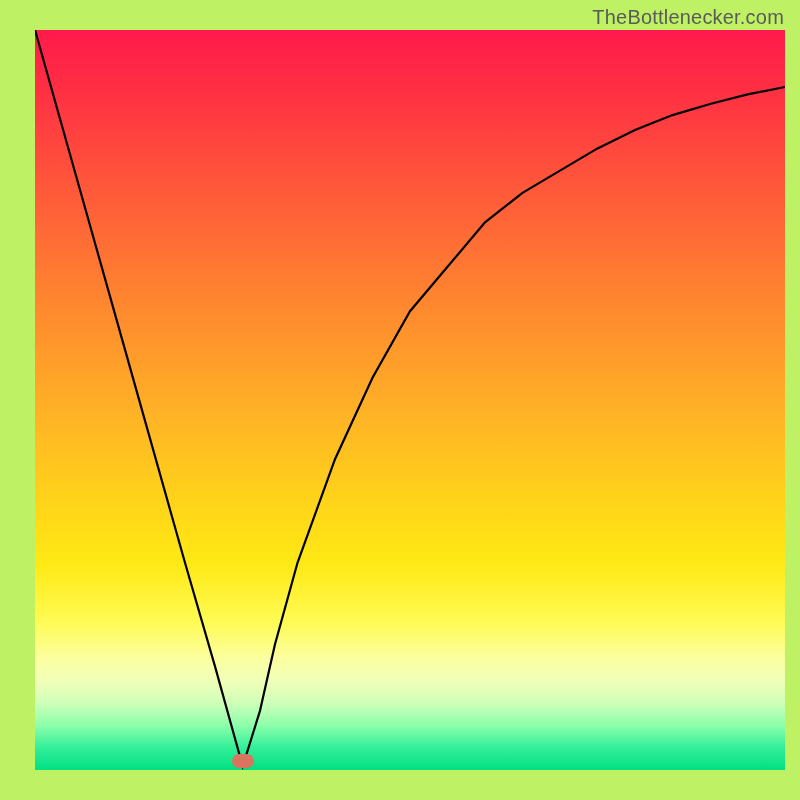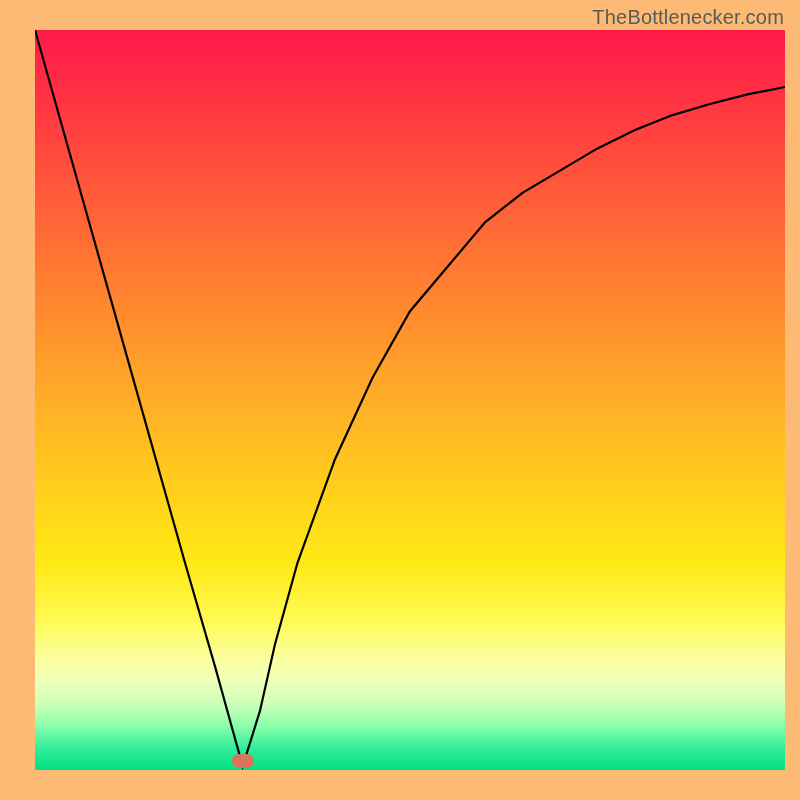--- a/index.html
+++ b/index.html
@@ -8,21 +8,21 @@
     width: 800px;
     height: 800px;
     overflow: hidden;
     background: #000;
     font-family: Arial, Helvetica, sans-serif;
   }
   .frame {
     position: relative;
     width: 800px;
     height: 800px;
-    background: #fdba74;
+    background: #bef264;
   }
   .plot-area {
     position: absolute;
     left: 35px;
     top: 30px;
     width: 750px;
     height: 740px;
     
     background: linear-gradient(
       to bottom,

